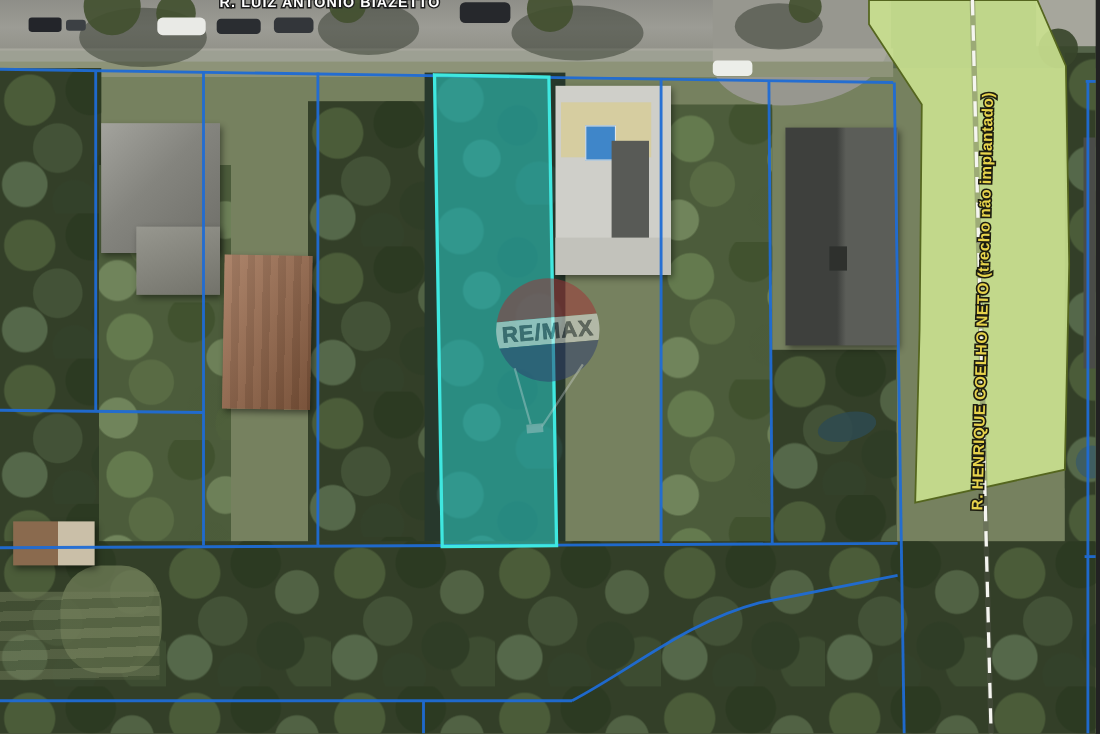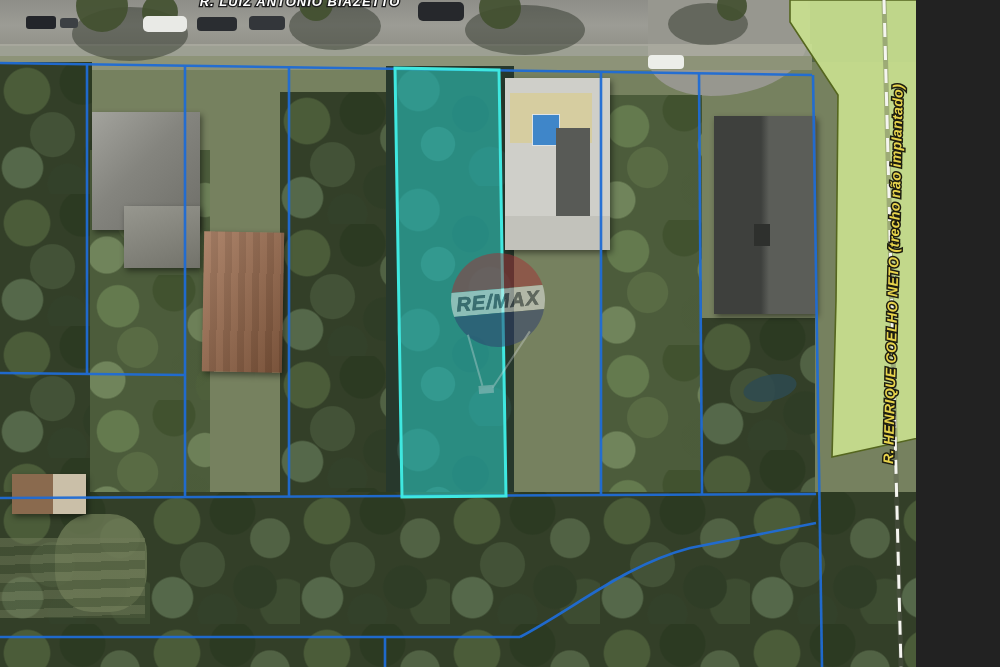--- a/index.html
+++ b/index.html
@@ -1,20 +1,19 @@
 <!DOCTYPE html>
 <html><head>
 <meta charset="utf-8">
 <style>
   html,body{margin:0;padding:0;background:#222;}
   .scene{
-    position:relative;width:916px;height:667px;overflow:hidden;
+    position:relative;width:996px;height:667px;overflow:hidden;
     font-family:"Liberation Sans", sans-serif;
     background:#55644a;
-    font-style:italic;
   }
   .abs{position:absolute;}
   
   .street{left:0;top:0;width:810px;height:46px;
     background:linear-gradient(180deg,#8e8e88 0%,#9c9c95 55%,#929289 100%);}
   .street-bulb{left:648px;top:0;width:160px;height:96px;background:#97978f;
     border-radius:0 0 70% 45%;}
   .pave-tr{left:942px;top:0;width:58px;height:42px;background:#a6a69c;}
   .sidewalk{left:0;top:44px;width:812px;height:13px;background:#aaaaa0;opacity:.85;}
   .lawnstrip{left:0;top:56px;width:812px;height:14px;background:#8d9378;}

